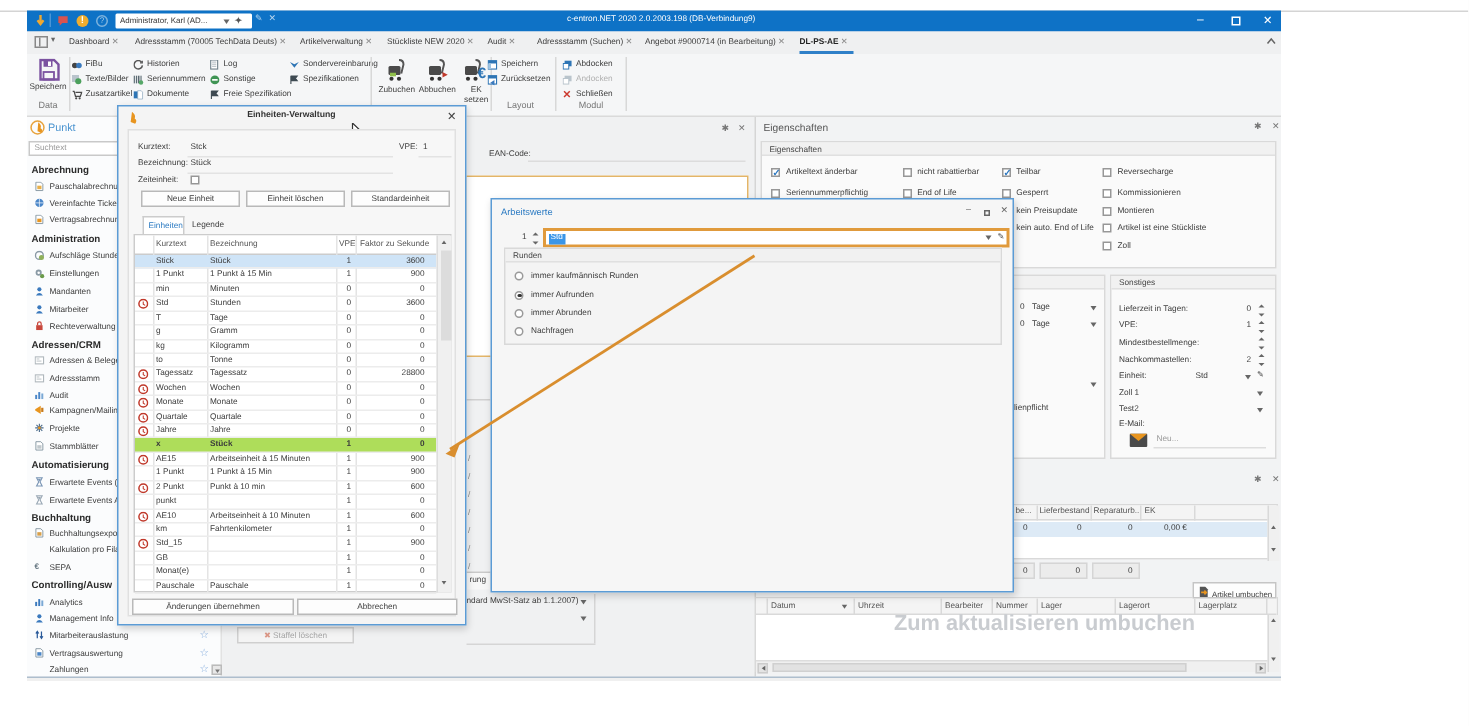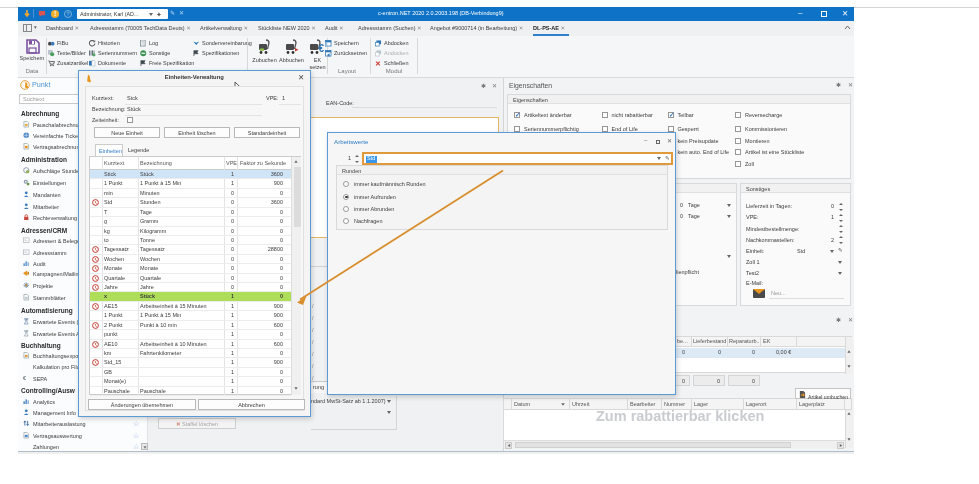--- a/index.html
+++ b/index.html
@@ -503,21 +503,21 @@
           <div class="abs" style="left:157px;top:0;width:1px;height:11px;background:#d9d9d9;"></div>
           <div class="t" style="left:160px;top:1.5px;color:#555;">Nummer</div>
           <div class="abs" style="left:187px;top:0;width:1px;height:11px;background:#d9d9d9;"></div>
           <div class="t" style="left:190px;top:1.5px;color:#555;">Lager</div>
           <div class="abs" style="left:239px;top:0;width:1px;height:11px;background:#d9d9d9;"></div>
           <div class="t" style="left:242px;top:1.5px;color:#555;">Lagerort</div>
           <div class="abs" style="left:292px;top:0;width:1px;height:11px;background:#d9d9d9;"></div>
           <div class="t" style="left:295px;top:1.5px;color:#555;">Lagerplatz</div>
           <div class="abs" style="left:340px;top:0;width:1px;height:11px;background:#d9d9d9;"></div>
         </div>
-        <div class="t" style="left:92px;top:14px;font-size:14.5px;font-weight:bold;color:#c9ccd0;">Zum rabattierbar klicken</div>
+        <div class="t" style="left:92px;top:14px;font-size:14.5px;font-weight:bold;color:#c9ccd0;">Zum aktualisieren umbuchen</div>
         <div class="abs" style="left:0;top:41px;width:347px;height:8px;background:#f0f0f0;border-top:1px solid #ddd;">
           <div class="abs" style="left:1px;top:0.5px;width:7px;height:7px;background:#e4e4e4;border:1px solid #ccc;">
               <div class="arr" style="left:0.8px;top:1.5px;transform:rotate(90deg) scale(0.8);"></div>
             </div>
           <div class="abs" style="left:11px;top:1px;width:276px;height:6px;background:#e2e2e2;border:1px solid #d0d0d0;"></div>
           <div class="abs" style="left:333px;top:0.5px;width:7px;height:7px;background:#e4e4e4;border:1px solid #ccc;">
               <div class="arr" style="left:0.8px;top:1.5px;transform:rotate(-90deg) scale(0.8);"></div>
             </div>
         </div>
         <div class="abs" style="left:341px;top:11px;width:8px;height:38px;background:#f0f0f0;border-left:1px solid #d9d9d9;">

